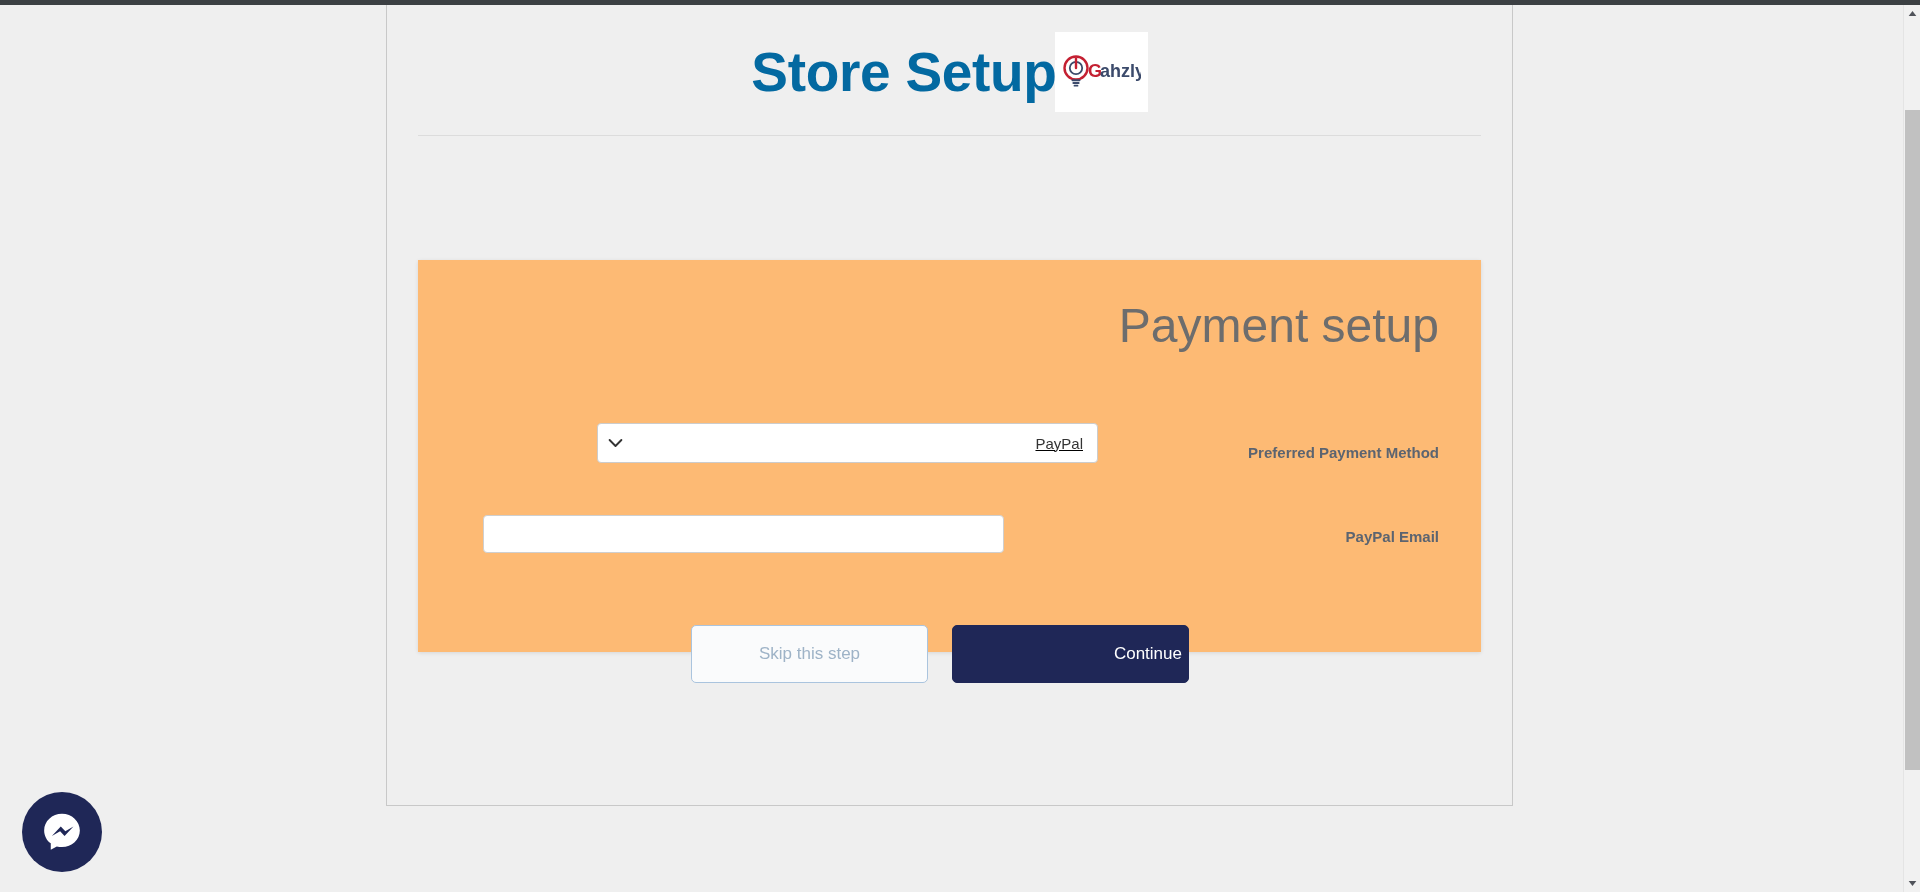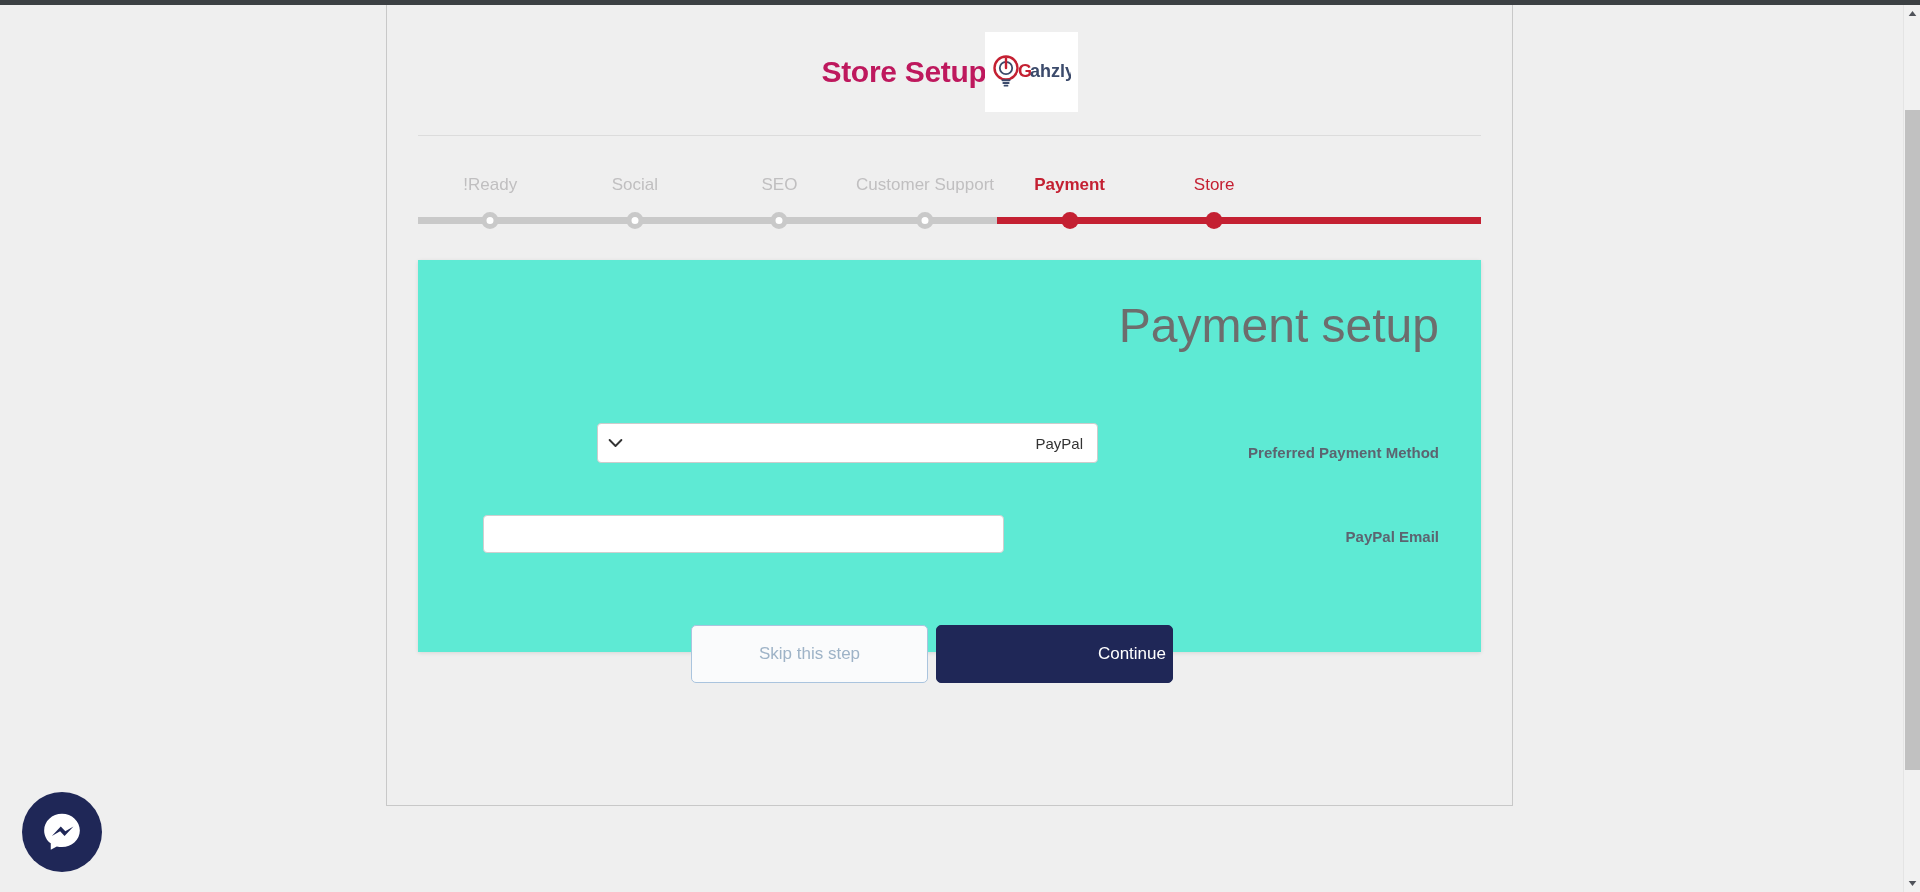--- a/index.html
+++ b/index.html
@@ -47,23 +47,23 @@
   }
   #title-row {
     position: absolute;
     left: 0; top: 32px;
     width: 1063px;
     display: flex;
     align-items: center;
     justify-content: center;
   }
   #store-setup-title {
-    font-size: 30px;
+    font-size: 55px;
     font-weight: bold;
-    color: #be185d;
+    color: #0369a1;
     letter-spacing: -0.3px;
     line-height: 1;
   }
   #brand-logo {
     width: 93px; height: 80px;
     background: #ffffff;
     display: flex;
     align-items: center;
     justify-content: center;
     margin-left: -2px;
@@ -122,21 +122,21 @@
     border: none;
     width: 17px; height: 17px;
     transform: translate(-50%, -5px);
   }
 
   
   #card {
     position: absolute;
     left: 418px; top: 255px;
     width: 1063px; height: 392px;
-    background: #5eead4;
+    background: #fdba74;
     box-shadow: 0 1px 4px rgba(0,0,0,0.10);
   }
   #card-heading {
     position: absolute;
     right: 42px; top: 40px;
     font-size: 48px;
     color: #6d6d6d;
     font-weight: normal;
     line-height: 1.1;
     margin: 0;
@@ -160,20 +160,21 @@
     width: 501px; height: 40px;
     border: 1px solid #cccccc;
     border-radius: 4px;
     background: #ffffff;
     display: flex;
     align-items: center;
     justify-content: space-between;
     padding: 0 14px 0 10px;
     cursor: pointer;
     font-size: 15px;
+    text-decoration: underline;
   }
   #select-value {
     color: #333333;
     font-size: 15px;
     margin-left: auto;
   }
   #chevron-down-icon {
     display: flex;
     align-items: center;
     color: #333333;
@@ -197,21 +198,21 @@
     color: #333333;
     text-align: right;
     direction: rtl;
   }
 
   
   #button-row {
     position: absolute;
     left: 273px; top: 365px;
     display: flex;
-    gap: 8px;
+    gap: 24px;
   }
   #skip-button {
     width: 237px; height: 58px;
     background: #fafbfc;
     border: 1px solid #aac4de;
     border-radius: 5px;
     color: #9eb3c7;
     font-size: 17px;
     cursor: pointer;
     font-family: "Liberation Sans", sans-serif;
@@ -290,41 +291,20 @@
 
             <text x="27" y="22" font-family="Liberation Sans, sans-serif" font-size="18" font-weight="bold" fill="#c42032">G</text>
             <text x="39" y="22" font-family="Liberation Sans, sans-serif" font-size="18" font-weight="bold" fill="#3b4a6b">ahzly</text>
           </svg>
         </div>
       </div>
     </div>
 
   </div>
 
-  <div id="stepper">
-    <div id="stepper-labels">
-      <div class="step-label done" style="left:6.8%">!Ready</div>
-      <div class="step-label done" style="left:20.4%">Social</div>
-      <div class="step-label done" style="left:34.0%">SEO</div>
-      <div class="step-label done" style="left:47.7%">Customer Support</div>
-      <div class="step-label active" style="left:61.3%">Payment</div>
-      <div class="step-label upcoming" style="left:74.9%">Store</div>
-    </div>
-
-    <div id="stepper-track">
-      <div id="stepper-progress" style="left:54.5%; right:0;"></div>
-    </div>
-
-    <div class="step-node inactive" style="left:6.8%"></div>
-    <div class="step-node inactive" style="left:20.4%"></div>
-    <div class="step-node inactive" style="left:34.0%"></div>
-    <div class="step-node inactive" style="left:47.7%"></div>
-    <div class="step-node activenode" style="left:61.3%"></div>
-    <div class="step-node activenode" style="left:74.9%"></div>
-  </div>
 
   <div id="card">
 
     <h1 id="card-heading">Payment setup</h1>
 
     <div class="field-label" style="top:184px;text-align:center;">Preferred Payment Method</div>
 
     <div id="select-wrap">
       <div id="payment-method-select">
         <span id="chevron-down-icon">

